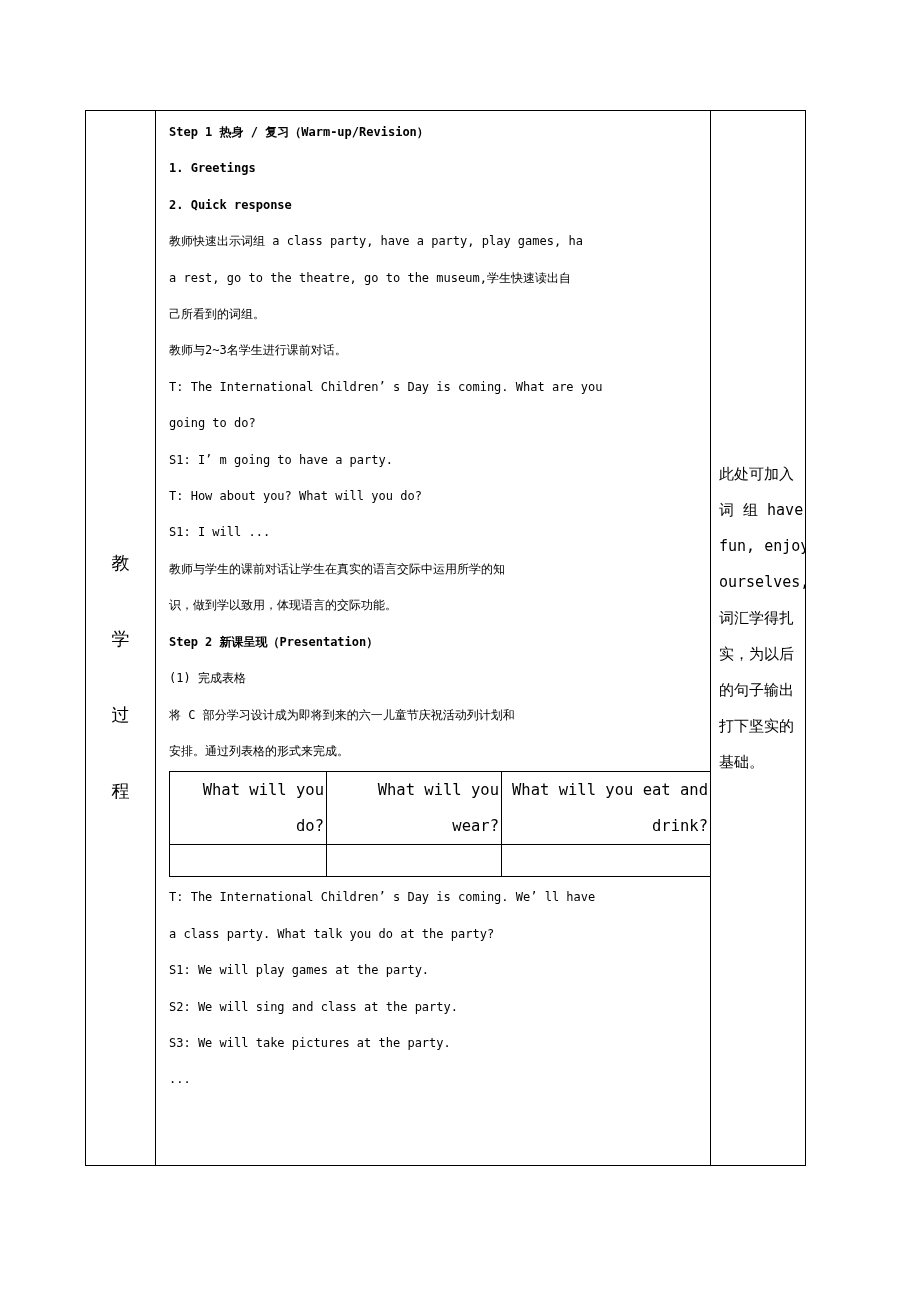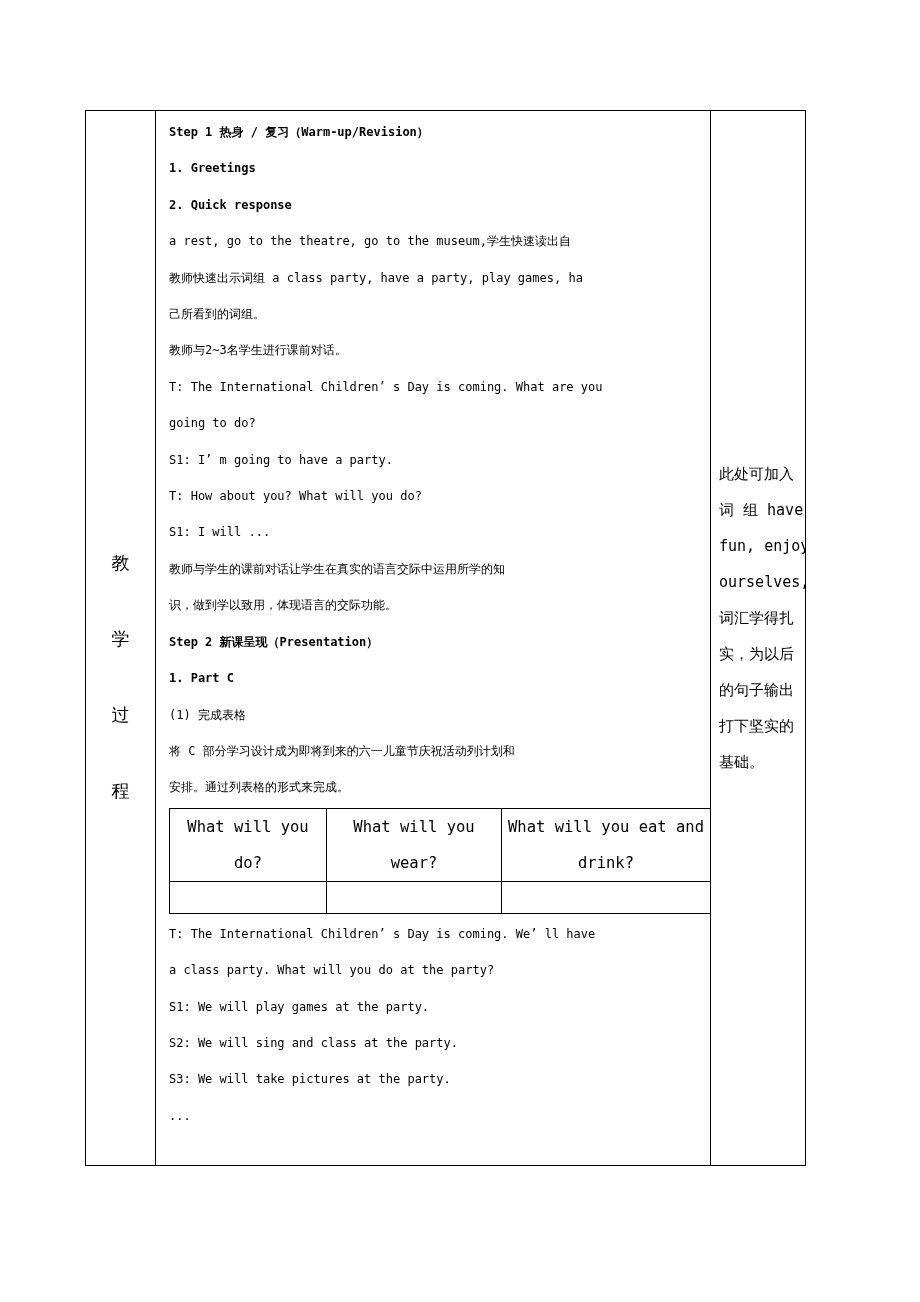--- a/index.html
+++ b/index.html
@@ -61,21 +61,21 @@
   table.inner th, table.inner td {
     border: 1px solid #000;
     font-size: 15.5px;
     font-weight: normal;
     text-align: center;
     vertical-align: middle;
     line-height: 36px;
     padding: 0 2px;
     overflow: hidden;
   }
-  table.inner th { height: 70px; }
+  table.inner th { height: 70px; text-align: right; }
   table.inner td { height: 32px; }
   .c1 { width: 157px; }
   .c2 { width: 175px; }
   .c3 { width: 209px; }
 </style>
 </head>
 <body>
 
 <div class="page">
   <div class="doc-table">
@@ -84,54 +84,53 @@
       <span>教</span>
       <span>学</span>
       <span>过</span>
       <span>程</span>
     </div>
 
     <div class="content-col">
       <p class="line bold">Step 1 热身 / 复习（Warm-up/Revision）</p>
       <p class="line bold">1. Greetings</p>
       <p class="line bold">2. Quick response</p>
+      <p class="line">教师快速出示词组 a class party, have a party, play games, ha</p>
       <p class="line">a rest, go to the theatre, go to the museum,学生快速读出自</p>
-      <p class="line">教师快速出示词组 a class party, have a party, play games, ha</p>
       <p class="line">己所看到的词组。</p>
       <p class="line">教师与2~3名学生进行课前对话。</p>
       <p class="line">T: The International Children’ s Day is coming. What are you</p>
       <p class="line">going to do?</p>
       <p class="line">S1: I’ m going to have a party.</p>
       <p class="line">T: How about you? What will you do?</p>
       <p class="line">S1: I will ...</p>
       <p class="line">教师与学生的课前对话让学生在真实的语言交际中运用所学的知</p>
       <p class="line">识，做到学以致用，体现语言的交际功能。</p>
       <p class="line bold">Step 2 新课呈现（Presentation）</p>
-      <p class="line bold">1. Part C</p>
       <p class="line">(1) 完成表格</p>
       <p class="line">将 C 部分学习设计成为即将到来的六一儿童节庆祝活动列计划和</p>
       <p class="line">安排。通过列表格的形式来完成。</p>
 
       <table class="inner">
         <tbody>
             <tr>
           <th class="c1">What will you do?</th>
           <th class="c2">What will you wear?</th>
           <th class="c3">What will you eat and drink?</th>
         </tr>
         <tr>
           <td class="c1"></td>
           <td class="c2"></td>
           <td class="c3"></td>
         </tr>
       </tbody>
         </table>
 
       <p class="line">T: The International Children’ s Day is coming. We’ ll have</p>
-      <p class="line">a class party. What will you do at the party?</p>
+      <p class="line">a class party. What talk you do at the party?</p>
       <p class="line">S1: We will play games at the party.</p>
       <p class="line">S2: We will sing and class at the party.</p>
       <p class="line">S3: We will take pictures at the party.</p>
       <p class="line">...</p>
     </div>
 
     <div class="note-col">
       <p class="note-line">此处可加入</p>
       <p class="note-line">词 组 have</p>
       <p class="note-line">fun, enjoy</p>

